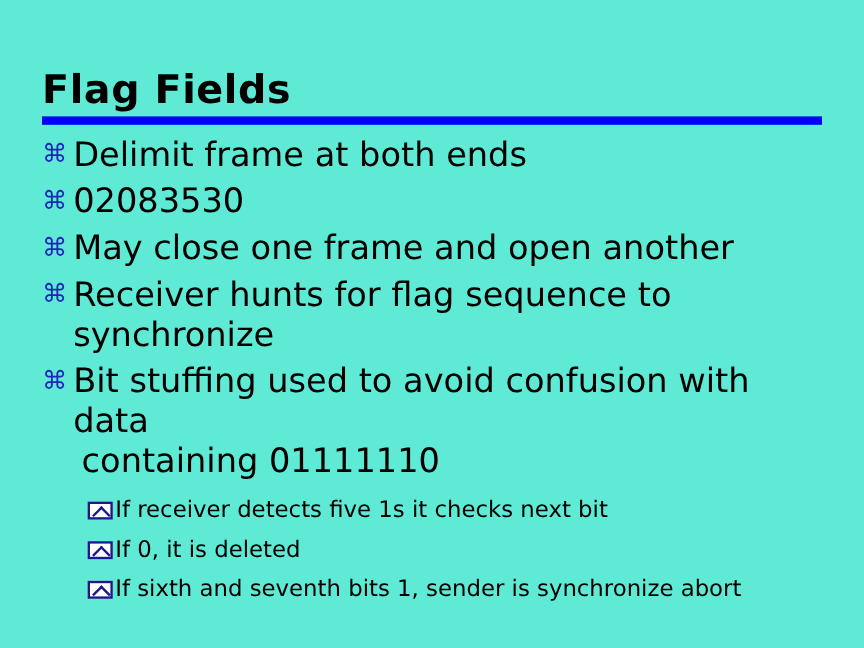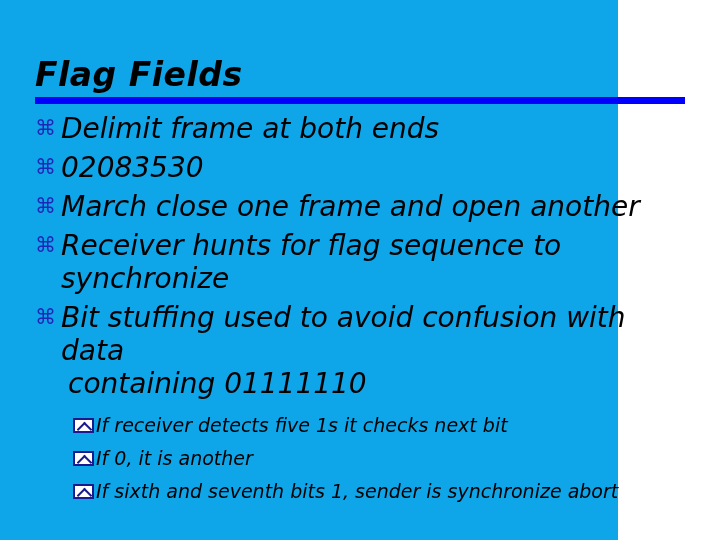--- a/index.html
+++ b/index.html
@@ -10,25 +10,24 @@
   body {
     width: 720px;
     height: 540px;
     overflow: hidden;
     font-family: "DejaVu Sans", sans-serif;
     -webkit-font-smoothing: none;
   }
 
   .slide {
     position: relative;
-    width: 618px;
+    width: 720px;
     height: 540px;
-    background: #0ea5e9;
+    background: #5eead4;
     box-sizing: border-box;
-    font-style: italic;
   }
 
   
   .title-block {
     position: absolute;
     left: 35px;
     top: 56px;
     width: 650px;
   }
   .slide-title {
@@ -154,21 +153,21 @@
         <span class="bullet-text">Delimit frame at both ends</span>
       </li>
 
       <li class="bullet-l1">
         <span class="marker">⌘</span>
         <span class="bullet-text">02083530</span>
       </li>
 
       <li class="bullet-l1">
         <span class="marker">⌘</span>
-        <span class="bullet-text">March close one frame and open another</span>
+        <span class="bullet-text">May close one frame and open another</span>
       </li>
 
       <li class="bullet-l1">
         <span class="marker">⌘</span>
         <span class="bullet-text">Receiver hunts for flag sequence to synchronize</span>
       </li>
 
       <li class="bullet-l1">
         <span class="marker">⌘</span>
         <span class="bullet-text">
@@ -186,21 +185,21 @@
         <span class="marker-box">
           <span class="chev"></span>
         </span>
         <span class="sub-text">If receiver detects five 1s it checks next bit</span>
       </li>
 
       <li class="bullet-l2">
         <span class="marker-box">
           <span class="chev"></span>
         </span>
-        <span class="sub-text">If 0, it is another</span>
+        <span class="sub-text">If 0, it is deleted</span>
       </li>
 
 
       <li class="bullet-l2">
         <span class="marker-box">
           <span class="chev"></span>
         </span>
         <span class="sub-text">If sixth and seventh bits 1, sender is synchronize abort</span>
       </li>
 

